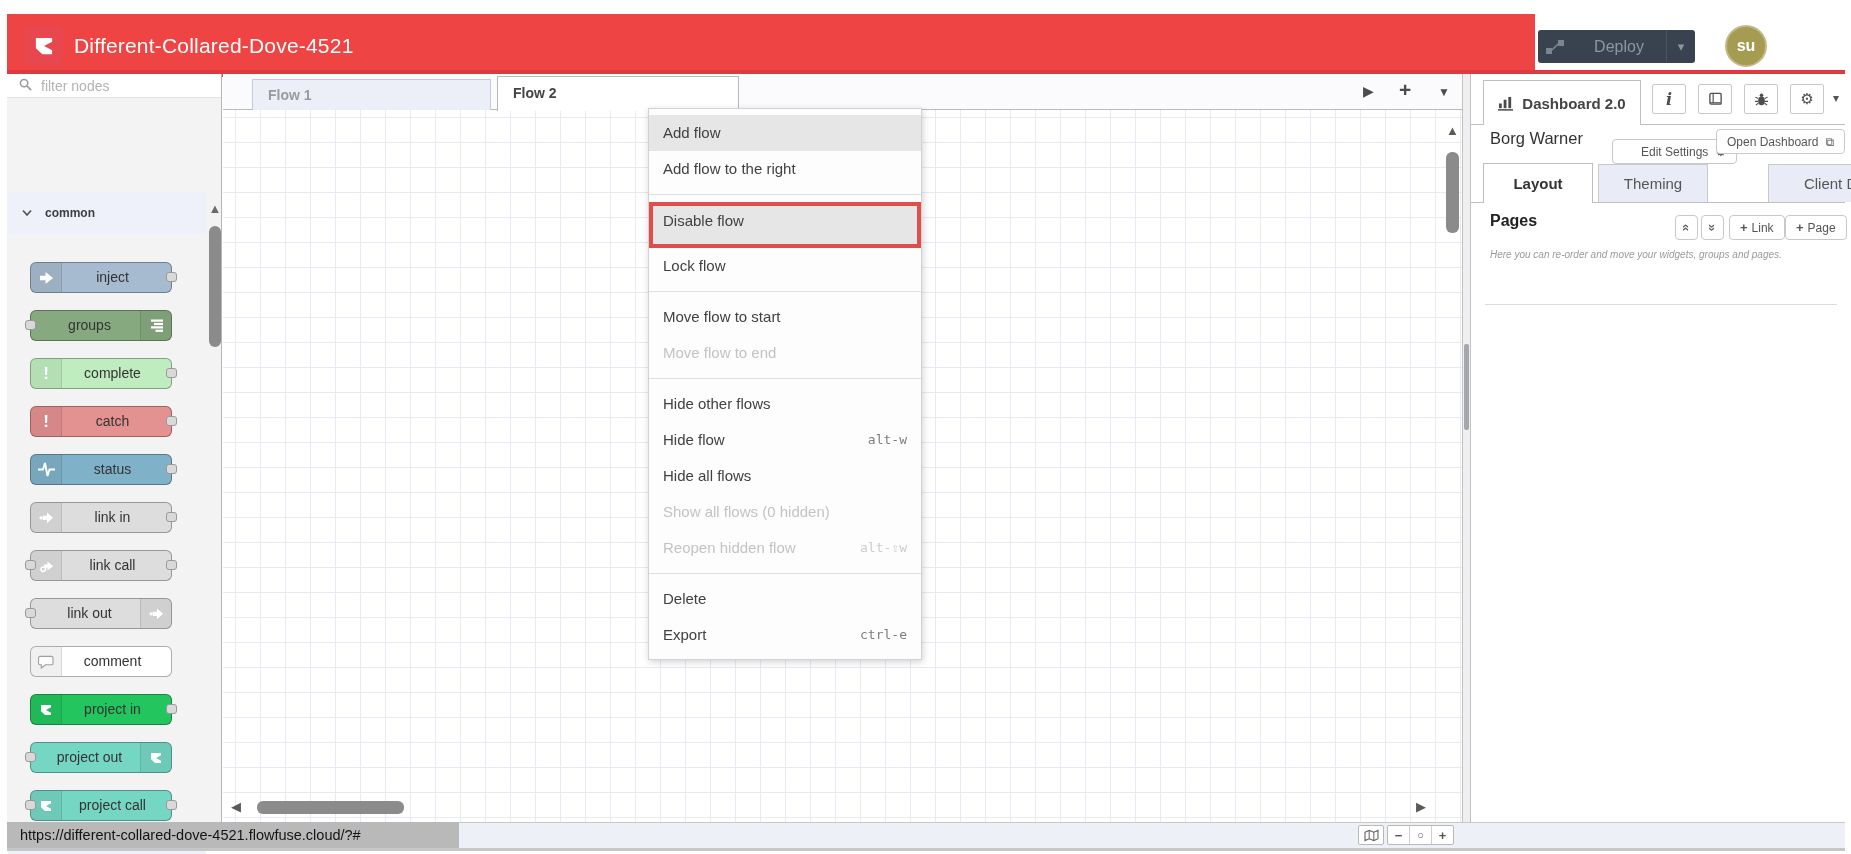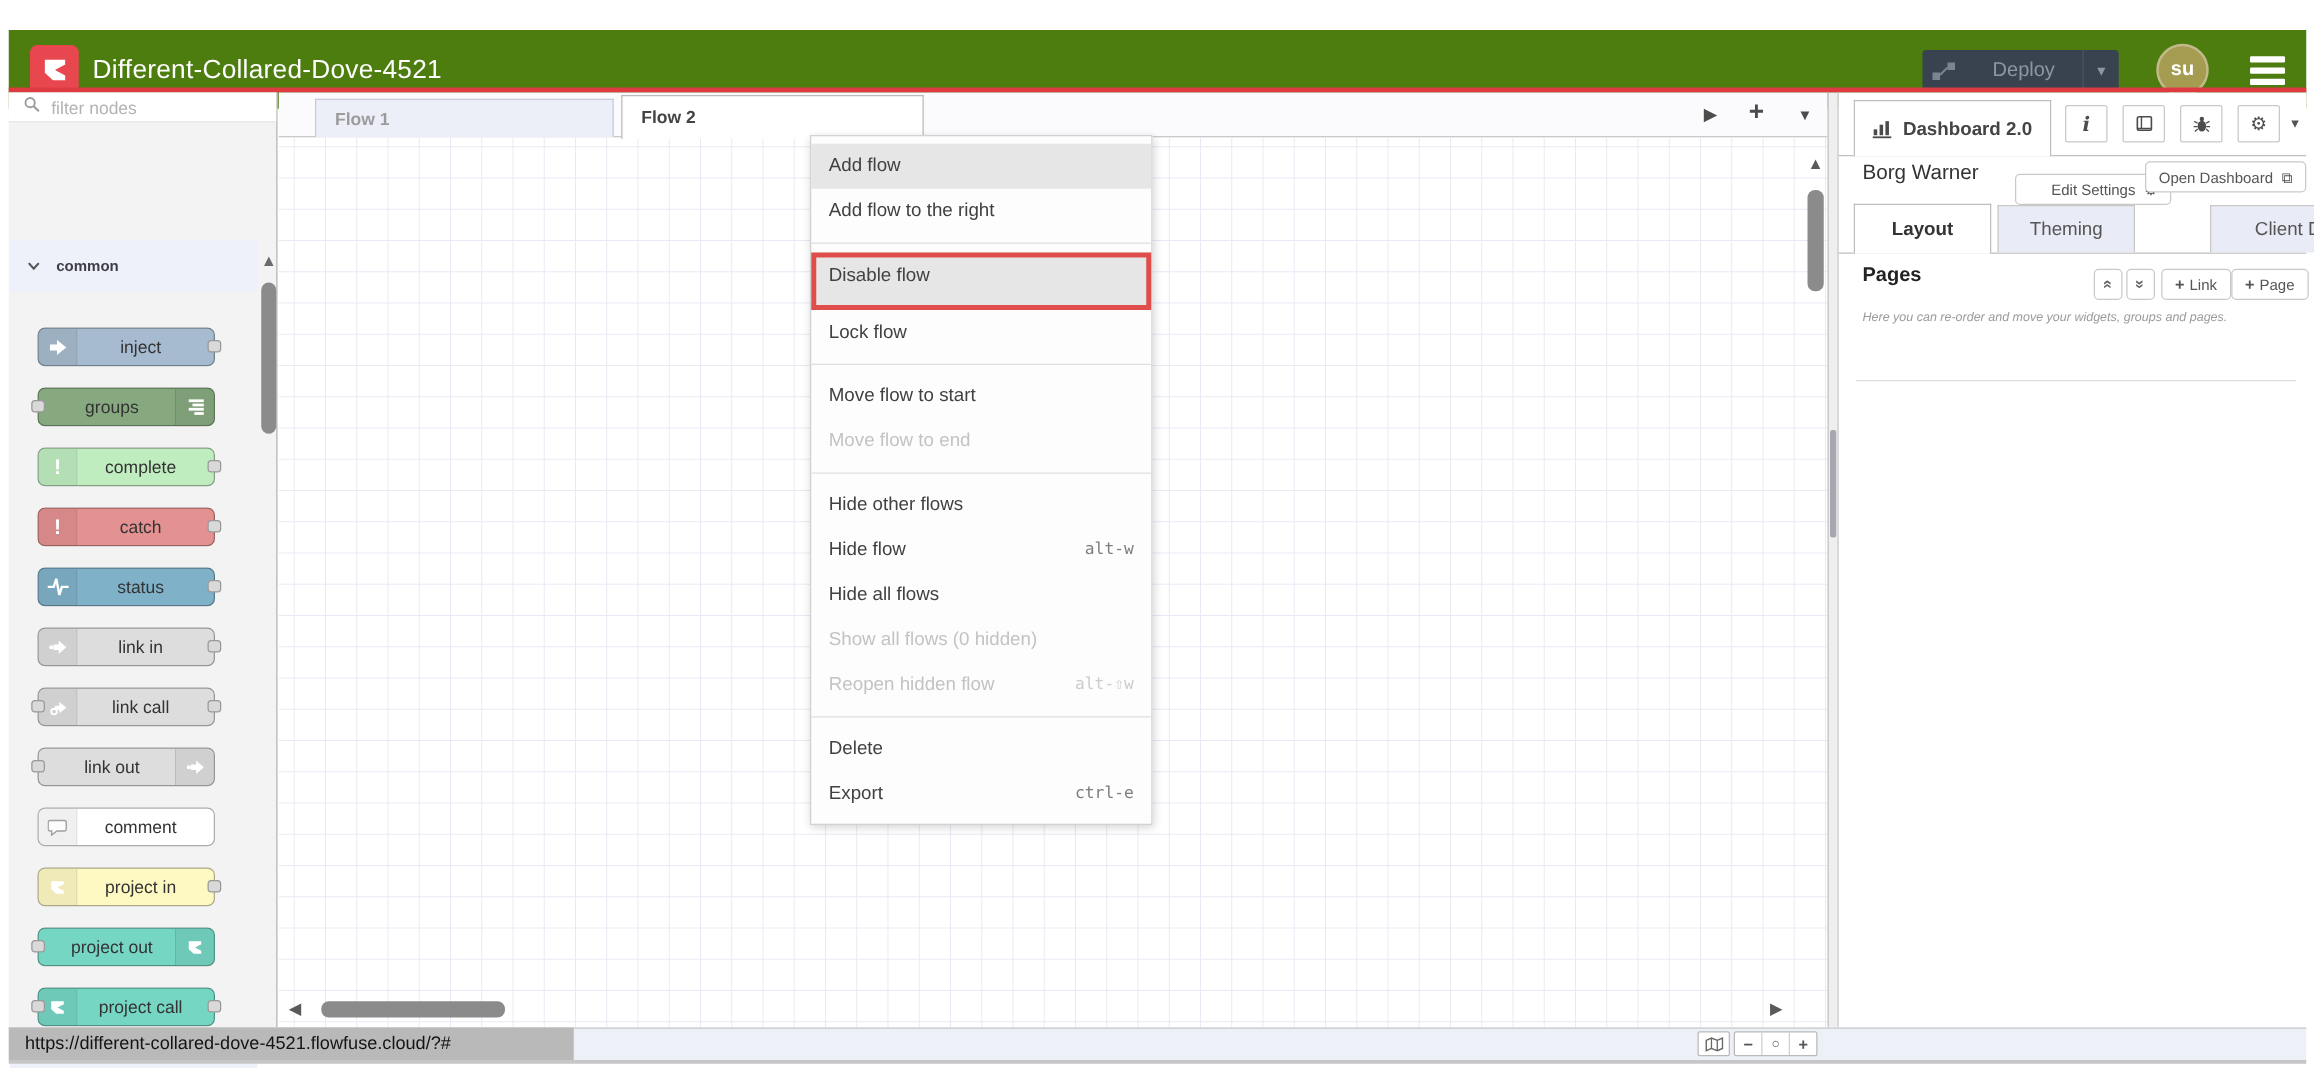--- a/index.html
+++ b/index.html
@@ -1,20 +1,20 @@
 <!DOCTYPE html>
 <html><head>
 <meta charset="utf-8">
 <style>
   html,body{margin:0;padding:0;width:1851px;height:854px;background:#fff;overflow:hidden;
     font-family:"Liberation Sans",sans-serif;-webkit-font-smoothing:antialiased;}
   .abs{position:absolute;box-sizing:border-box;}
 
   
-  .header{left:7px;top:24px;width:1838px;height:63px;background:#4d7c0f;}
+  .header{left:7px;top:14px;width:1528px;height:63px;background:#ef4444;}
   .logo{left:17px;top:12px;width:39px;height:39px;background:#e8474f;border-radius:6px;
     display:flex;align-items:center;justify-content:center;}
   .apptitle{left:67px;top:0;height:63px;line-height:63px;color:#fff;font-size:21px;font-weight:500;letter-spacing:.2px;}
   .redline{left:7px;top:70px;width:1838px;height:4px;background:#dd3b41;}
   .deploy{left:1531px;top:16px;width:157px;height:33px;background:#39434f;border-radius:3px;
     display:flex;align-items:center;color:#8d97a3;font-size:16px;}
   .deploy .dicon{width:34px;display:flex;justify-content:center;}
   .deploy .dlbl{flex:1;text-align:center;}
   .deploy .ddiv{width:1px;height:33px;background:#4a5563;}
   .deploy .dcaret{width:28px;text-align:center;font-size:13px;}
@@ -244,21 +244,21 @@
 
   <div class="abs pnode" style="top: 572px; background-color: rgb(255, 255, 255);">
     <span class="nicon l">
       <svg width="16" height="14" viewBox="0 0 17 15">
         <path d="M2 1.5h12.5a1.5 1.5 0 0 1 1.5 1.5v6a1.5 1.5 0 0 1-1.5 1.5H8l-4.5 3.5v-3.5H2A1.5 1.5 0 0 1 .5 9V3A1.5 1.5 0 0 1 2 1.5z" fill="#fcfcfc" stroke="#a0a0a0" stroke-width="1.2"></path>
       </svg>
     </span>
     <span class="nlabel il">comment</span>
   </div>
 
-  <div class="abs pnode" style="top: 620px; background-color: #fef9c3; padding-left: 24px;">
+  <div class="abs pnode" style="top: 620px; background-color: #22c55e; padding-left: 24px;">
     <span class="nicon l">
       <svg width="16" height="16" viewBox="0 0 24 24">
         <path fill="#fff" fill-rule="evenodd" d="M4.5 4.5 H19.5 V19.5 H4.5 Z M19.5 8 L12 12 L19.5 16 Z M4.5 19.5 L4.5 14 L10.5 19.5 Z"></path>
       </svg>
     </span>
     <span class="nlabel il">project in</span>
     <span class="port r"></span>
   </div>
 
   <div class="abs pnode" style="top: 668px; background-color: rgb(118, 214, 196);">

